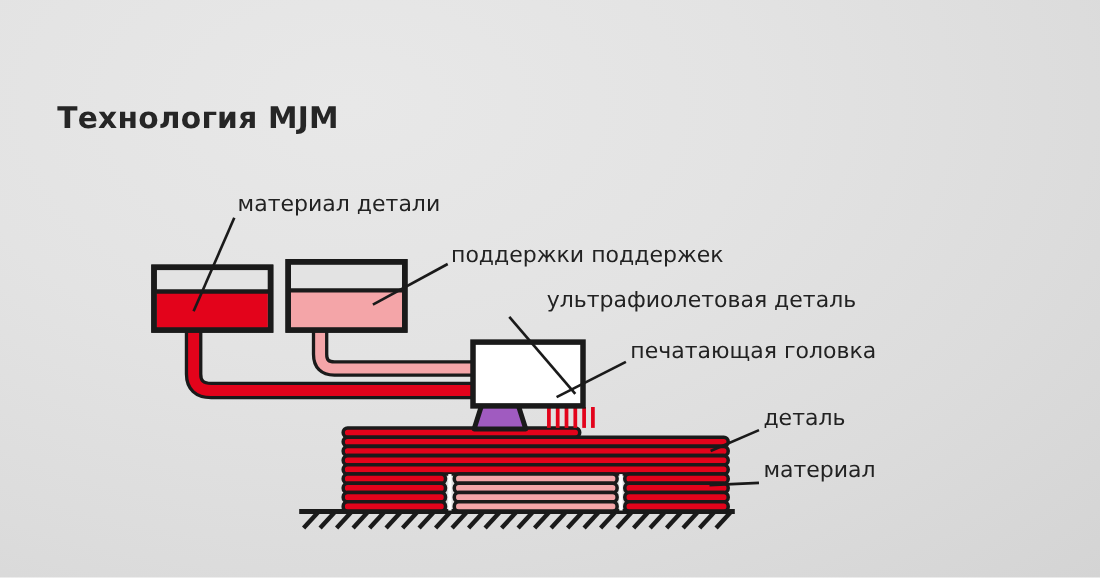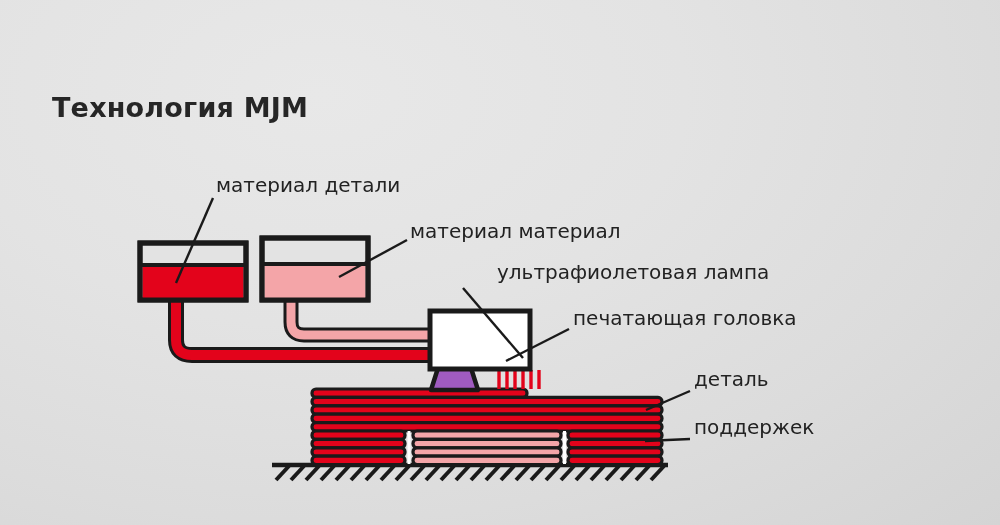--- a/index.html
+++ b/index.html
@@ -149,19 +149,19 @@
       <line x1="407" y1="240" x2="339" y2="277"></line>
       <line x1="523" y1="358" x2="463" y2="288"></line>
       <line x1="569" y1="329" x2="506" y2="361"></line>
       <line x1="690" y1="391" x2="646" y2="410"></line>
       <line x1="690" y1="439" x2="645" y2="441"></line>
     </g>
 
   </svg>
 
   <div class="lbl lbl-part-material">материал детали</div>
-  <div class="lbl lbl-support-material">материал материал</div>
-  <div class="lbl lbl-uv-lamp">ультрафиолетовая лампа</div>
+  <div class="lbl lbl-support-material">поддержки поддержек</div>
+  <div class="lbl lbl-uv-lamp">ультрафиолетовая деталь</div>
   <div class="lbl lbl-part">деталь</div>
   <div class="lbl lbl-print-head">печатающая головка</div>
-  <div class="lbl lbl-supports">поддержек</div>
+  <div class="lbl lbl-supports">материал</div>
 
 </div>
 
 </body></html>

